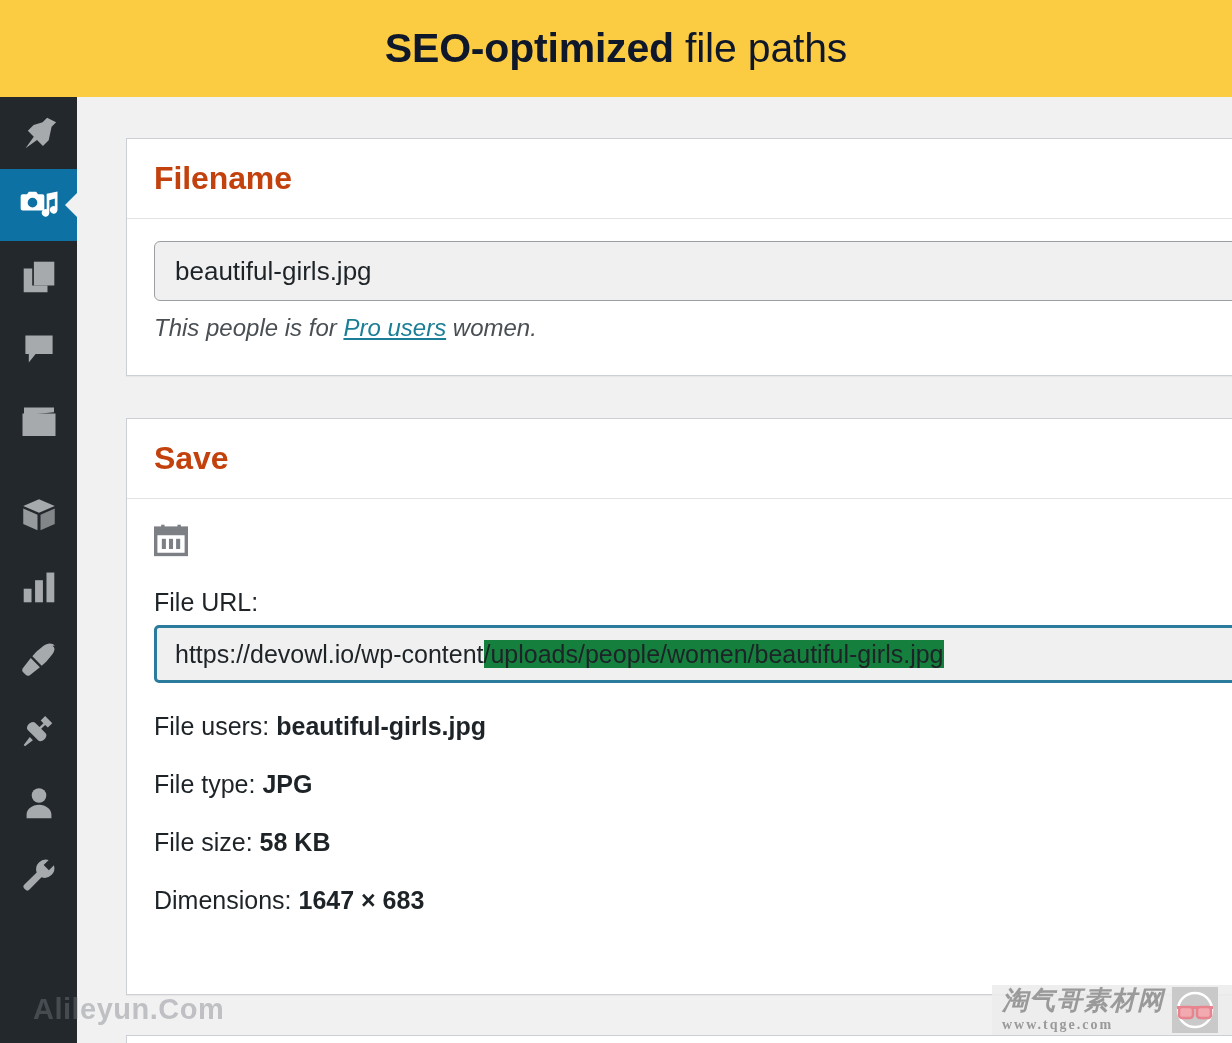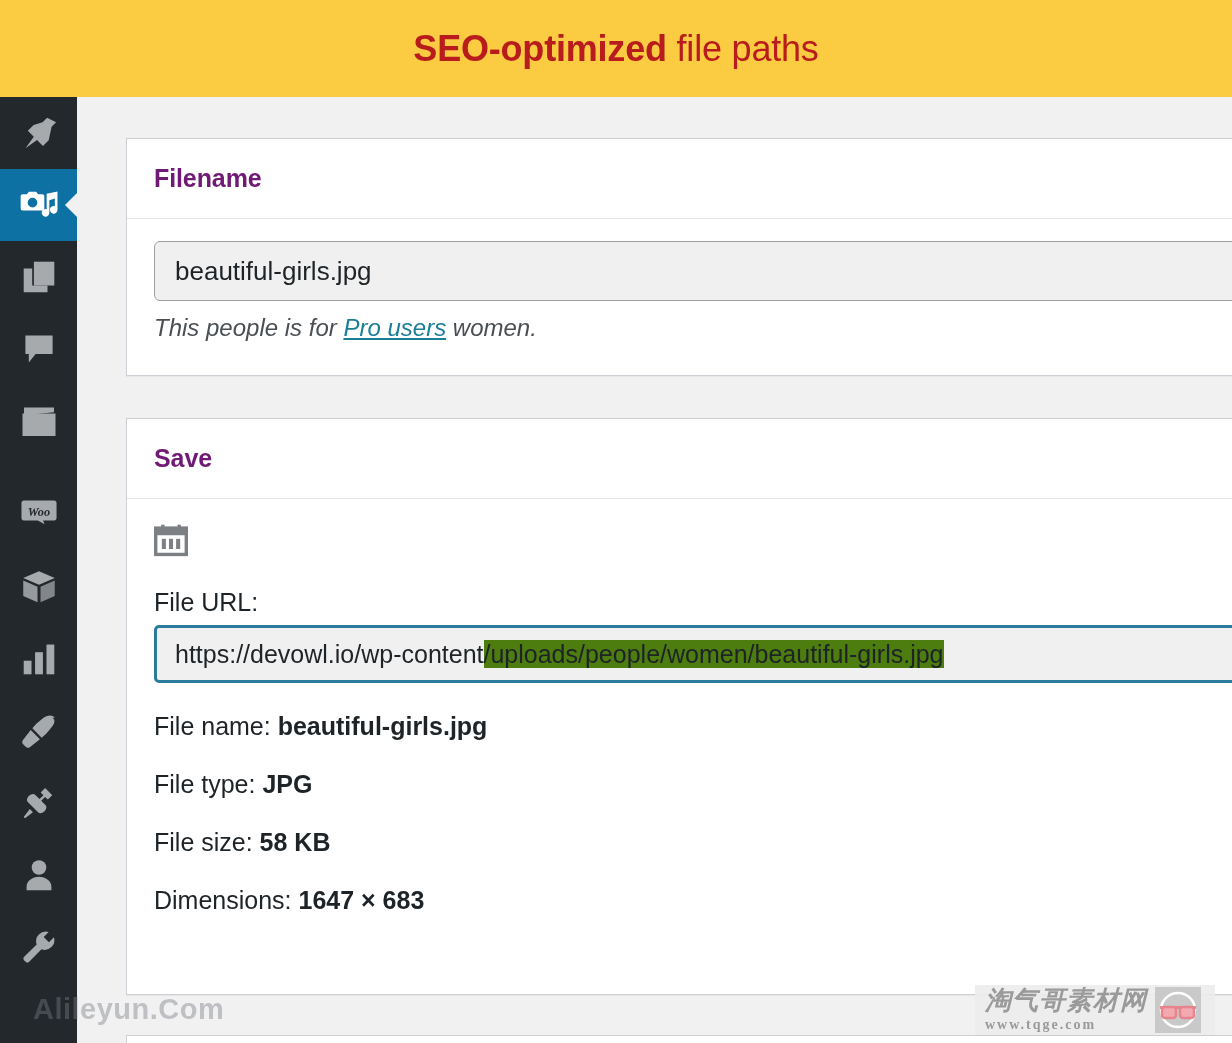--- a/index.html
+++ b/index.html
@@ -16,22 +16,22 @@
   #banner {
     position: absolute;
     left: 0; top: 0;
     width: 1232px; height: 97px;
     background: #fbcb41;
     display: flex;
     align-items: center;
     justify-content: center;
   }
   #banner-title {
-    font-size: 36px;
-    color: #b91c1c;
+    font-size: 41px;
+    color: #0f172a;
     letter-spacing: -0.2px;
     white-space: nowrap;
   }
   #banner-title .b { font-weight: 700; }
   #banner-title .r { font-weight: 400; }
 
   
   #sidebar {
     position: absolute;
     left: 0; top: 97px;
@@ -83,23 +83,23 @@
   #panel-next     { top: 938px; height: 120px; }
 
   .panel-head {
     height: 80px;
     border-bottom: 1px solid #e2e4e7;
     display: flex;
     align-items: center;
     padding: 0 27px;
   }
   .panel-head h2 {
-    font-size: 25px;
+    font-size: 32px;
     font-weight: 700;
-    color: #701a75;
+    color: #c2410c;
     letter-spacing: -0.1px;
   }
   .panel-body { padding: 22px 27px 0 27px; }
 
   
   .fname-input {
     display: block;
     width: 1120px;
     height: 60px;
     background: #f0f0f0;
@@ -153,21 +153,21 @@
     align-items: center;
     padding: 0 18px;
     overflow: hidden;
   }
   .url-text {
     font-size: 25px;
     color: #1d2327;
     white-space: nowrap;
   }
   .url-text .sel {
-    background: #4d7c0f;
+    background: #15803d;
     color: #1d2327;
   }
 
   .meta-line {
     font-size: 25px;
     color: #1d2327;
     margin-top: 29px;
   }
   .meta-line b { font-weight: 700; }
 
@@ -177,21 +177,21 @@
     left: 33px; top: 993px;
     font-size: 29px;
     font-weight: 700;
     color: rgba(120,125,130,.42);
     letter-spacing: 0.5px;
     z-index: 20;
     pointer-events: none;
   }
   #wm-right {
     position: absolute;
-    right: 17px; top: 985px;
+    right: 0px; top: 985px;
     width: 240px; height: 50px;
     background: rgba(236,236,236,.88);
     display: flex;
     align-items: center;
     z-index: 20;
     pointer-events: none;
   }
   #wm-right .wm-cn {
     font-family: "DejaVu Sans", sans-serif;
     font-size: 26px;
@@ -269,28 +269,20 @@
         <path class="ic" d="M2 3h20v3.2L2 8.2z"></path>
         <path class="ic" d="M2 8h20v13H2zm3.4 2.6v7.8l7-3.9z" fill-rule="evenodd"></path>
         <path class="ic" d="M2 8h20v13H2z" fill="none" stroke="#a7aaad" stroke-width="2"></path>
         <path class="ic" d="M9 10.8v5.6l5-2.8z"></path>
       </svg>
     </span>
   </div>
 
   <div class="side-gap"></div>
 
-  <div class="side-item">
-    <span>
-      <svg width="38" height="34" viewBox="0 0 26 22">
-        <path class="ic" d="M2.6 1h20.8c1 0 1.6.7 1.6 1.6v10.5c0 .9-.7 1.6-1.6 1.6h-7.6l1 2.6-4.6-2.6H2.6c-1 0-1.6-.7-1.6-1.6V2.6C1 1.7 1.7 1 2.6 1z"></path>
-        <text x="13" y="11.4" text-anchor="middle" font-family="Liberation Serif, serif" font-size="8.4" font-weight="700" font-style="italic" fill="#23282d">Woo</text>
-      </svg>
-    </span>
-  </div>
 
   <div class="side-item">
     <span>
       <svg width="36" height="36" viewBox="0 0 24 24">
         <path class="ic" d="M12 1.5 22.5 6 12 10.5 1.5 6z"></path>
         <path class="ic" d="M1.5 7.6 11 11.8v10.4L1.5 18z" opacity=".88"></path>
         <path class="ic" d="M22.5 7.6 13 11.8v10.4L22.5 18z" opacity=".72"></path>
       </svg>
     </span>
   </div>
@@ -372,21 +364,21 @@
           </svg>
         </span>
       </div>
 
       <div class="field-label">File URL:</div>
       <div class="url-input">
         <div class="url-text"><span>https://devowl.io/wp-content</span><span class="sel">/uploads/people/women/beautiful-girls.jpg</span></div>
       </div>
 
       <div class="meta-line">
-        <span>File name: </span><b>beautiful-girls.jpg</b>
+        <span>File users: </span><b>beautiful-girls.jpg</b>
       </div>
       <div class="meta-line">
         <span>File type: </span><b>JPG</b>
       </div>
       <div class="meta-line">
         <span>File size: </span><b>58 KB</b>
       </div>
       <div class="meta-line">
         <span>Dimensions: </span><b>1647 × 683</b>
       </div>

